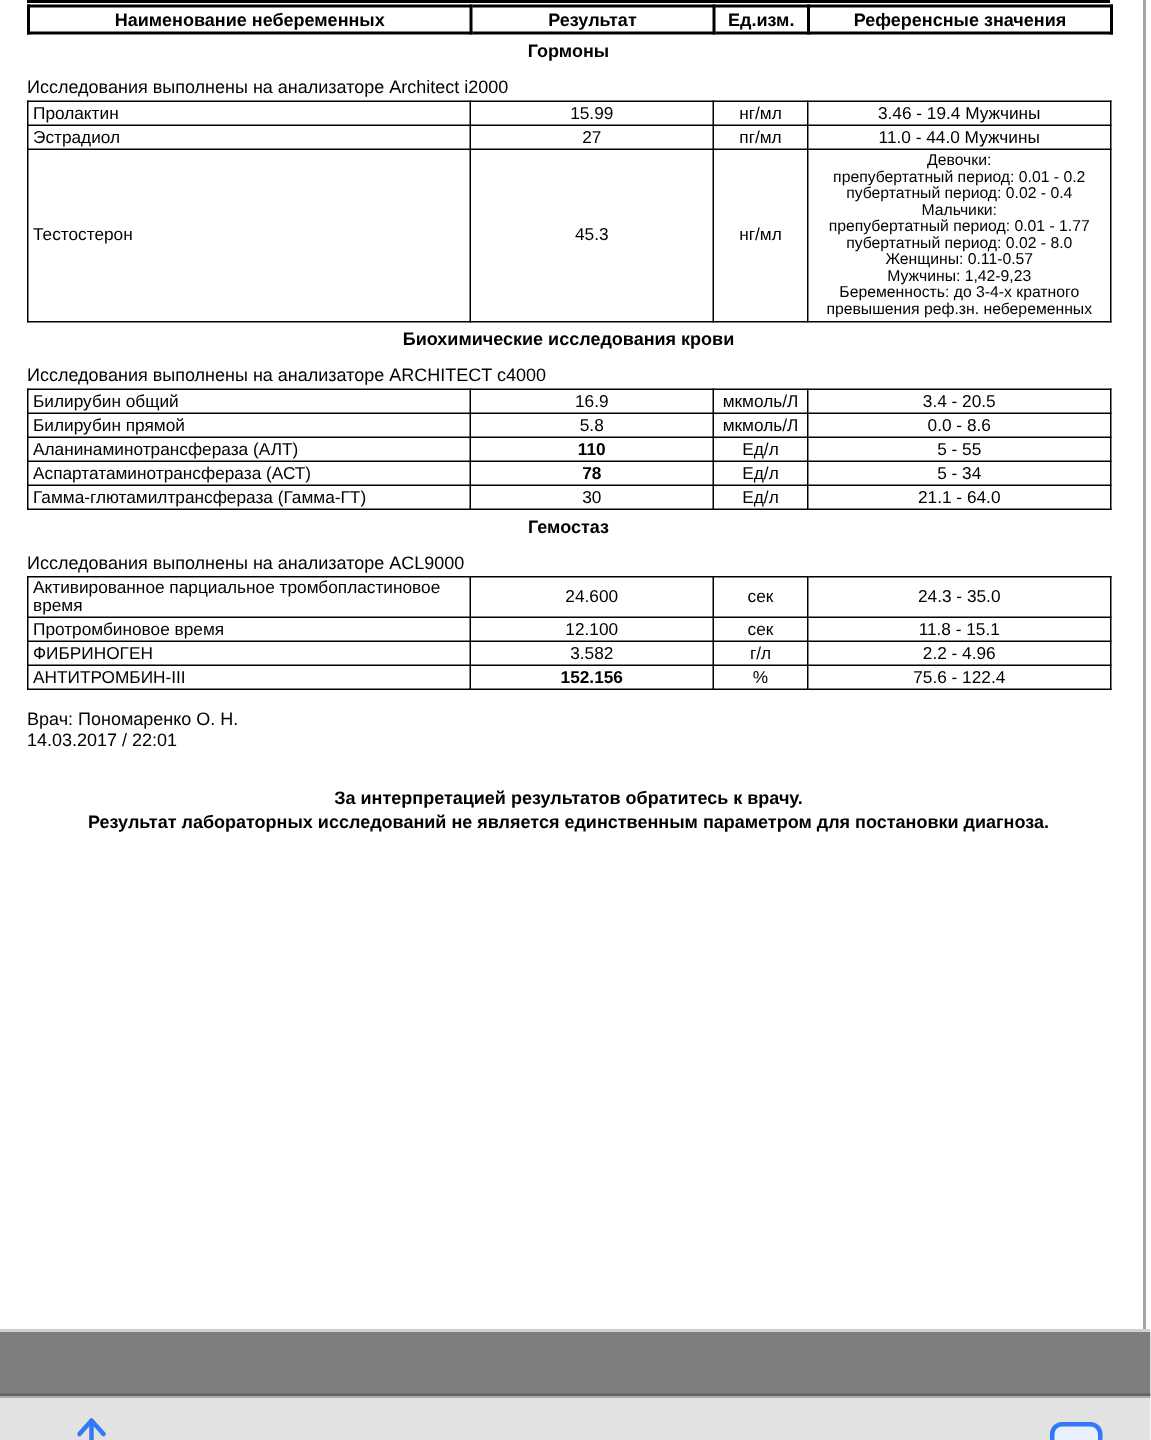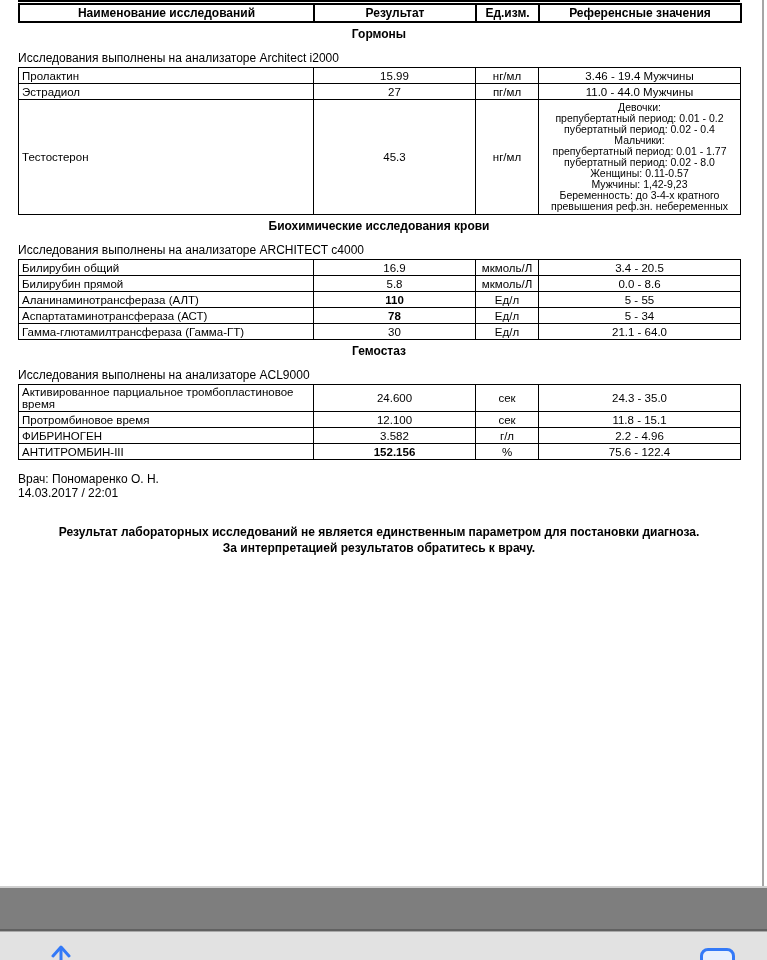--- a/index.html
+++ b/index.html
@@ -61,21 +61,21 @@
 
   <table class="header-table">
     <colgroup>
         <col class="c-name">
         <col class="c-res">
         <col class="c-unit">
         <col class="c-ref">
       </colgroup>
     <tbody>
         <tr>
-      <th>Наименование исследований</th>
+      <th>Наименование небеременных</th>
       <th>Результат</th>
       <th>Ед.изм.</th>
       <th>Референсные значения</th>
     </tr>
   </tbody>
     </table>
 
   <div class="section-title">Гормоны</div>
   <div class="analyzer-note">Исследования выполнены на анализаторе Architect i2000</div>
   <table class="data-table">
@@ -195,22 +195,22 @@
     </tr>
   </tbody>
     </table>
 
   <div class="signature-row">
     <span>Врач: Пономаренко О. Н.</span>
     <span>14.03.2017 / 22:01</span>
   </div>
 
   <div class="disclaimer">
+    <div>За интерпретацией результатов обратитесь к врачу.</div>
     <div>Результат лабораторных исследований не является единственным параметром для постановки диагноза.</div>
-    <div>За интерпретацией результатов обратитесь к врачу.</div>
   </div>
 
 </div>
 
 <div class="right-edge-line"></div>
 <div class="page-divider"></div>
 <div class="gray-bar"></div>
 
 <div class="toolbar">
   <svg class="share-icon" width="20" height="30" viewBox="0 0 20 30">

